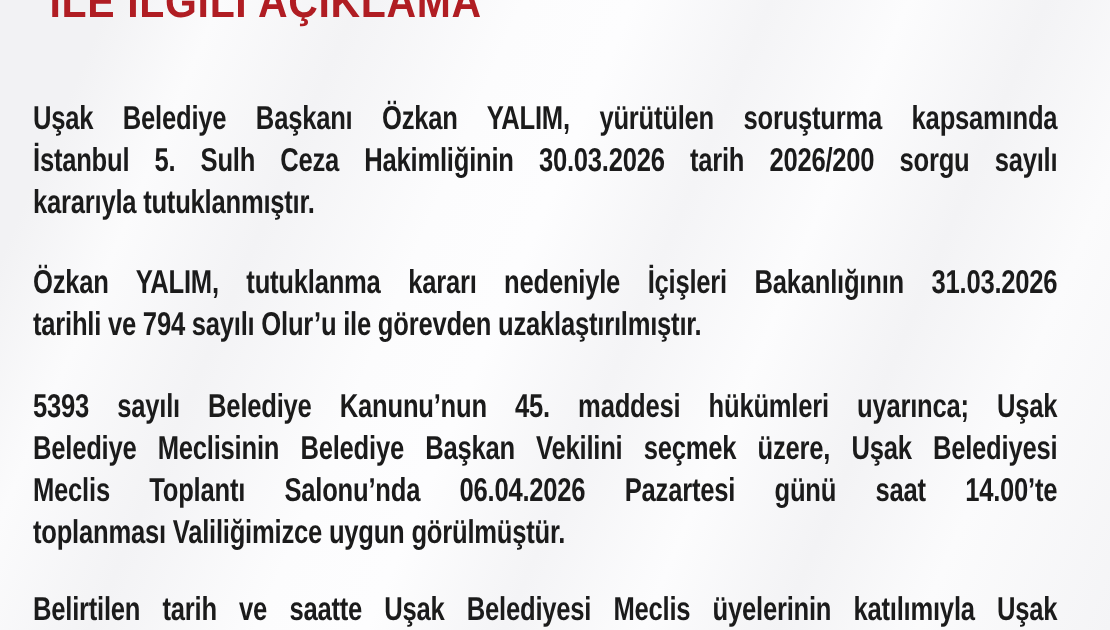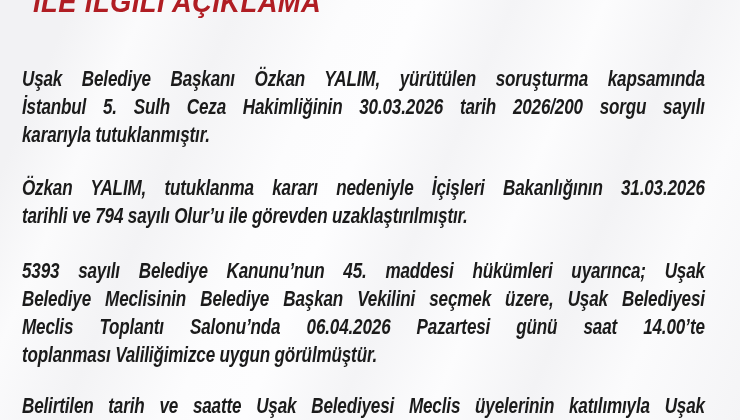--- a/index.html
+++ b/index.html
@@ -14,21 +14,20 @@
     font-family: "Liberation Sans", sans-serif;
     background:
       linear-gradient(113deg,
         #f2f2f4 0%,   #f2f2f4 8%,
         #fbfbfc 16%,  #f3f3f5 26%,
         #fcfcfd 38%,  #fdfdfe 46%,
         #f4f4f6 56%,  #fcfcfd 66%,
         #f3f3f5 76%,  #fbfbfc 86%,
         #f4f4f6 100%),
       #fcfcfd;
-    font-style: italic;
   }
   .page-title {
     position: absolute;
     top: -13px;
     left: 33px;
     font-size: 30px;
     line-height: 30px;
     font-weight: 700;
     letter-spacing: 0.5px;
     color: var(--title-red, #b01d23);

